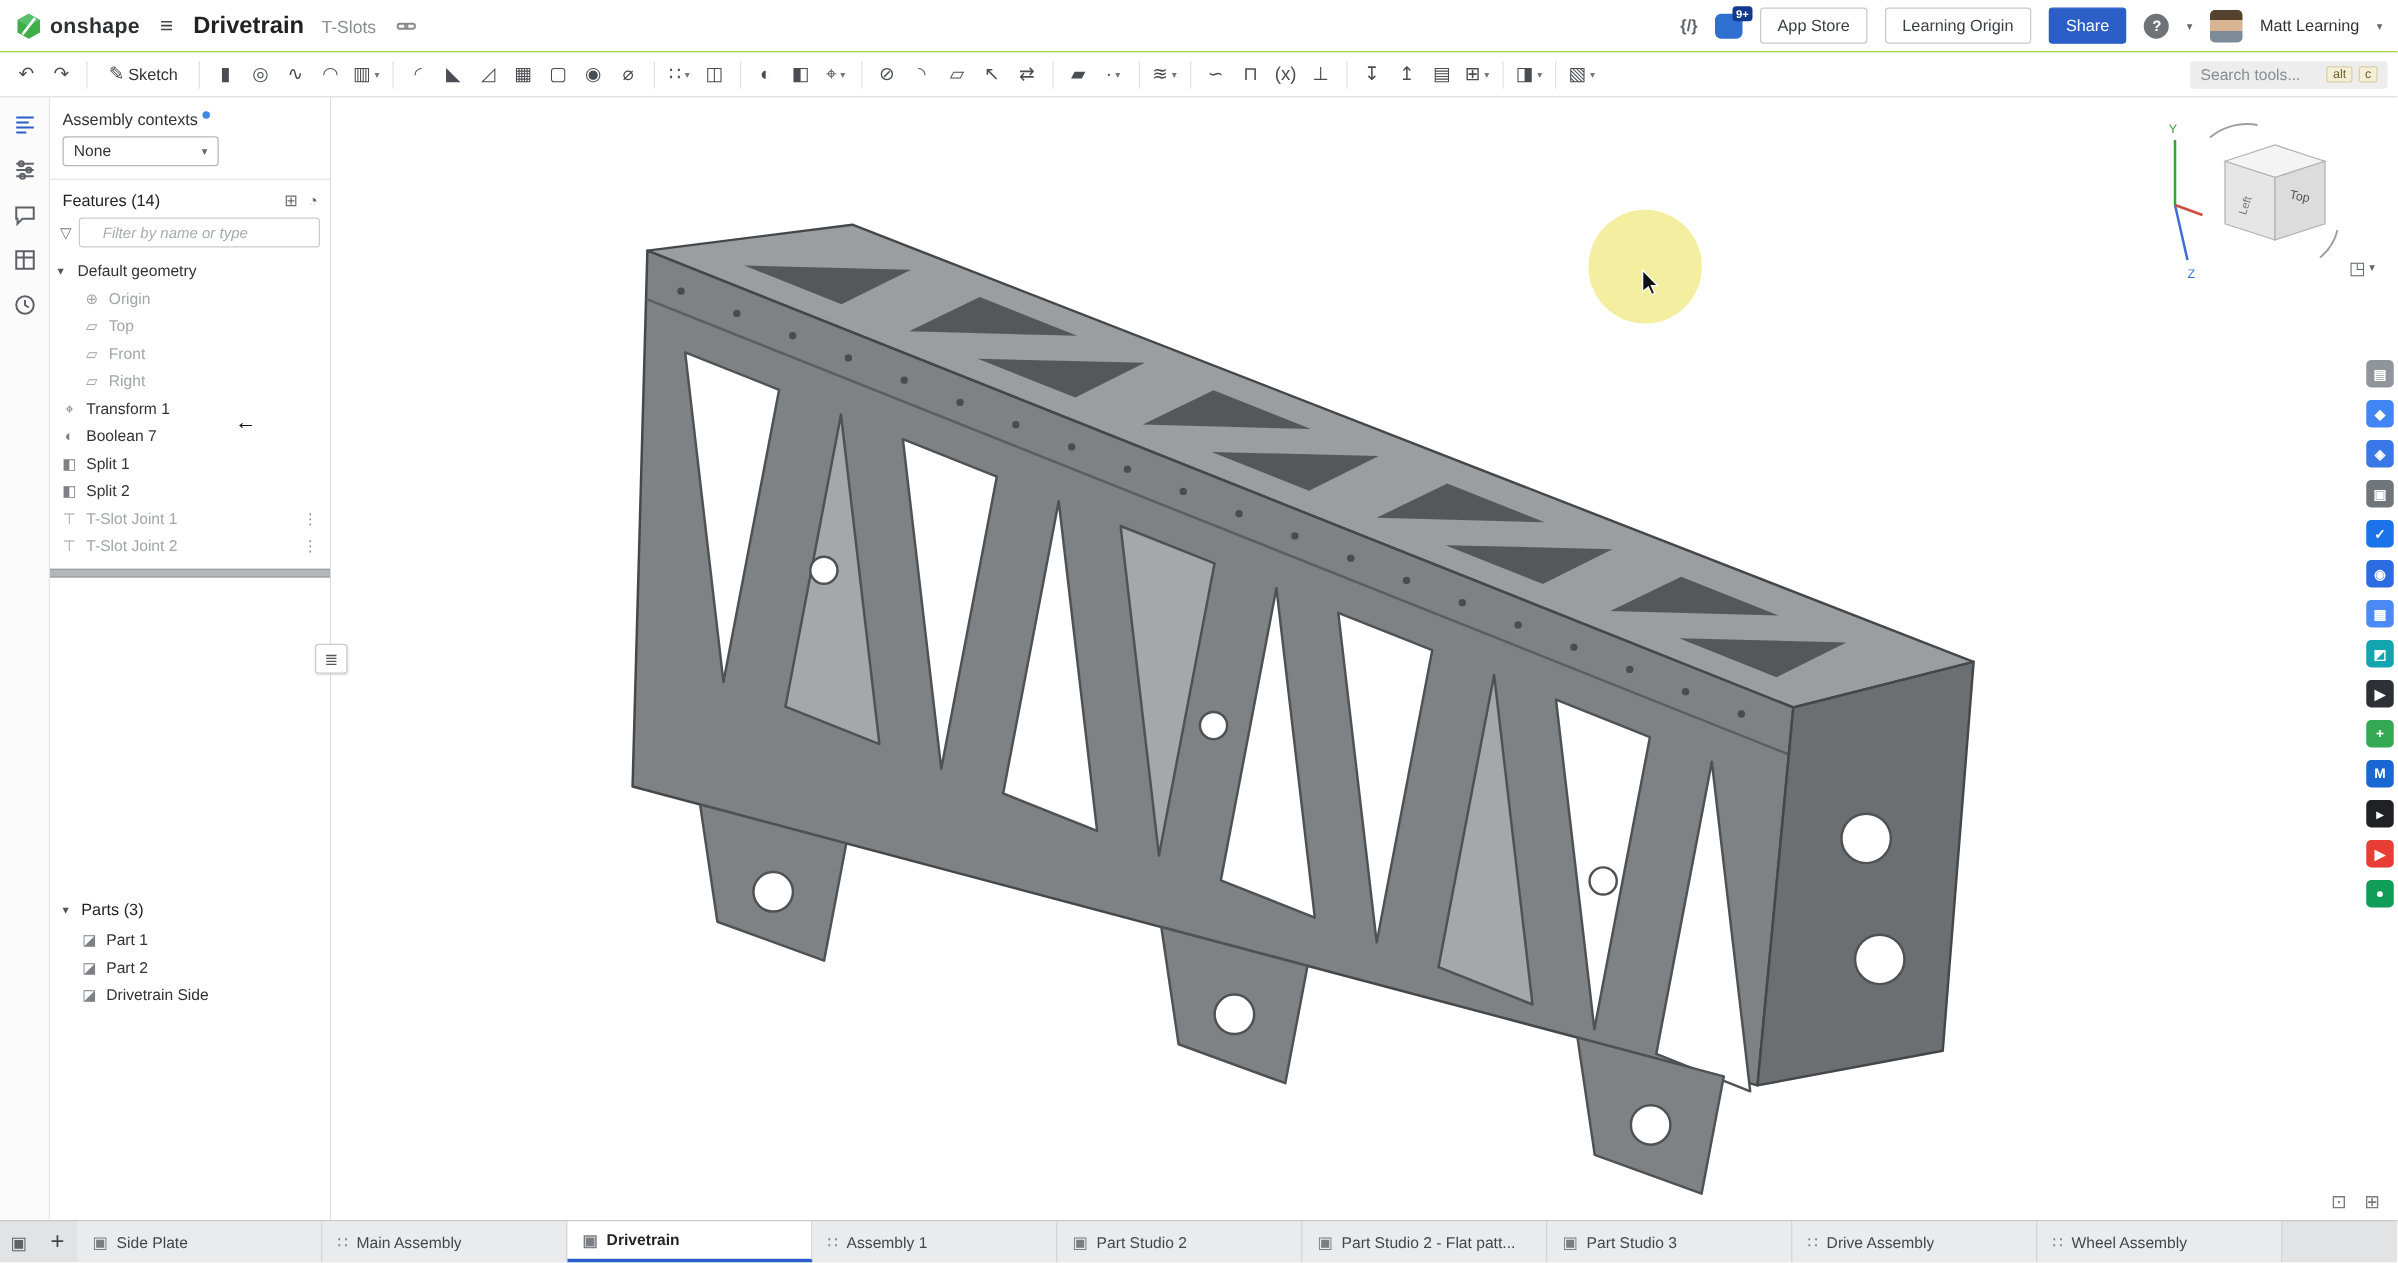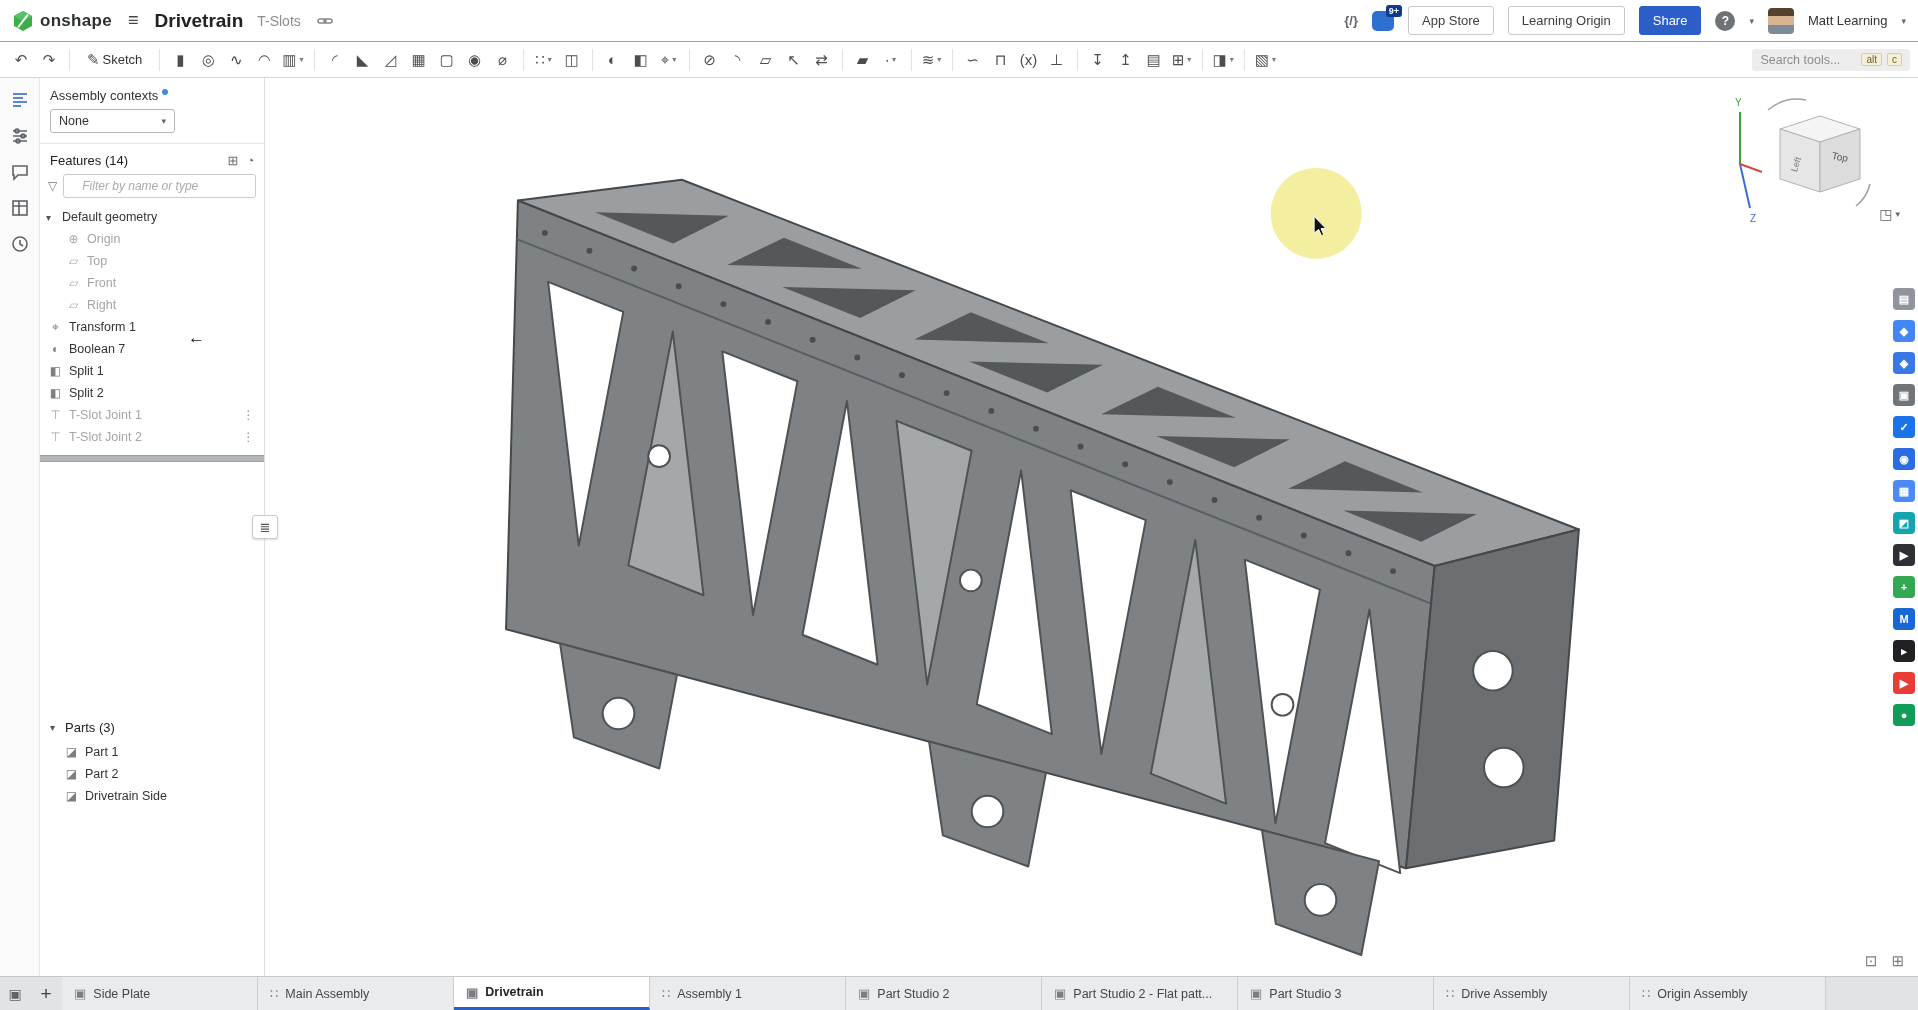--- a/index.html
+++ b/index.html
@@ -573,18 +573,18 @@
         <div class="tab">
           <span class="tab-ic">▣</span>
           <span class="tab-lbl">Part Studio 3</span>
         </div>
         <div class="tab">
           <span class="tab-ic">∷</span>
           <span class="tab-lbl">Drive Assembly</span>
         </div>
         <div class="tab">
           <span class="tab-ic">∷</span>
-          <span class="tab-lbl">Origin Assembly</span>
+          <span class="tab-lbl">Wheel Assembly</span>
         </div>
       </div>
   </footer>
 
 </div>
 
 </body></html>

